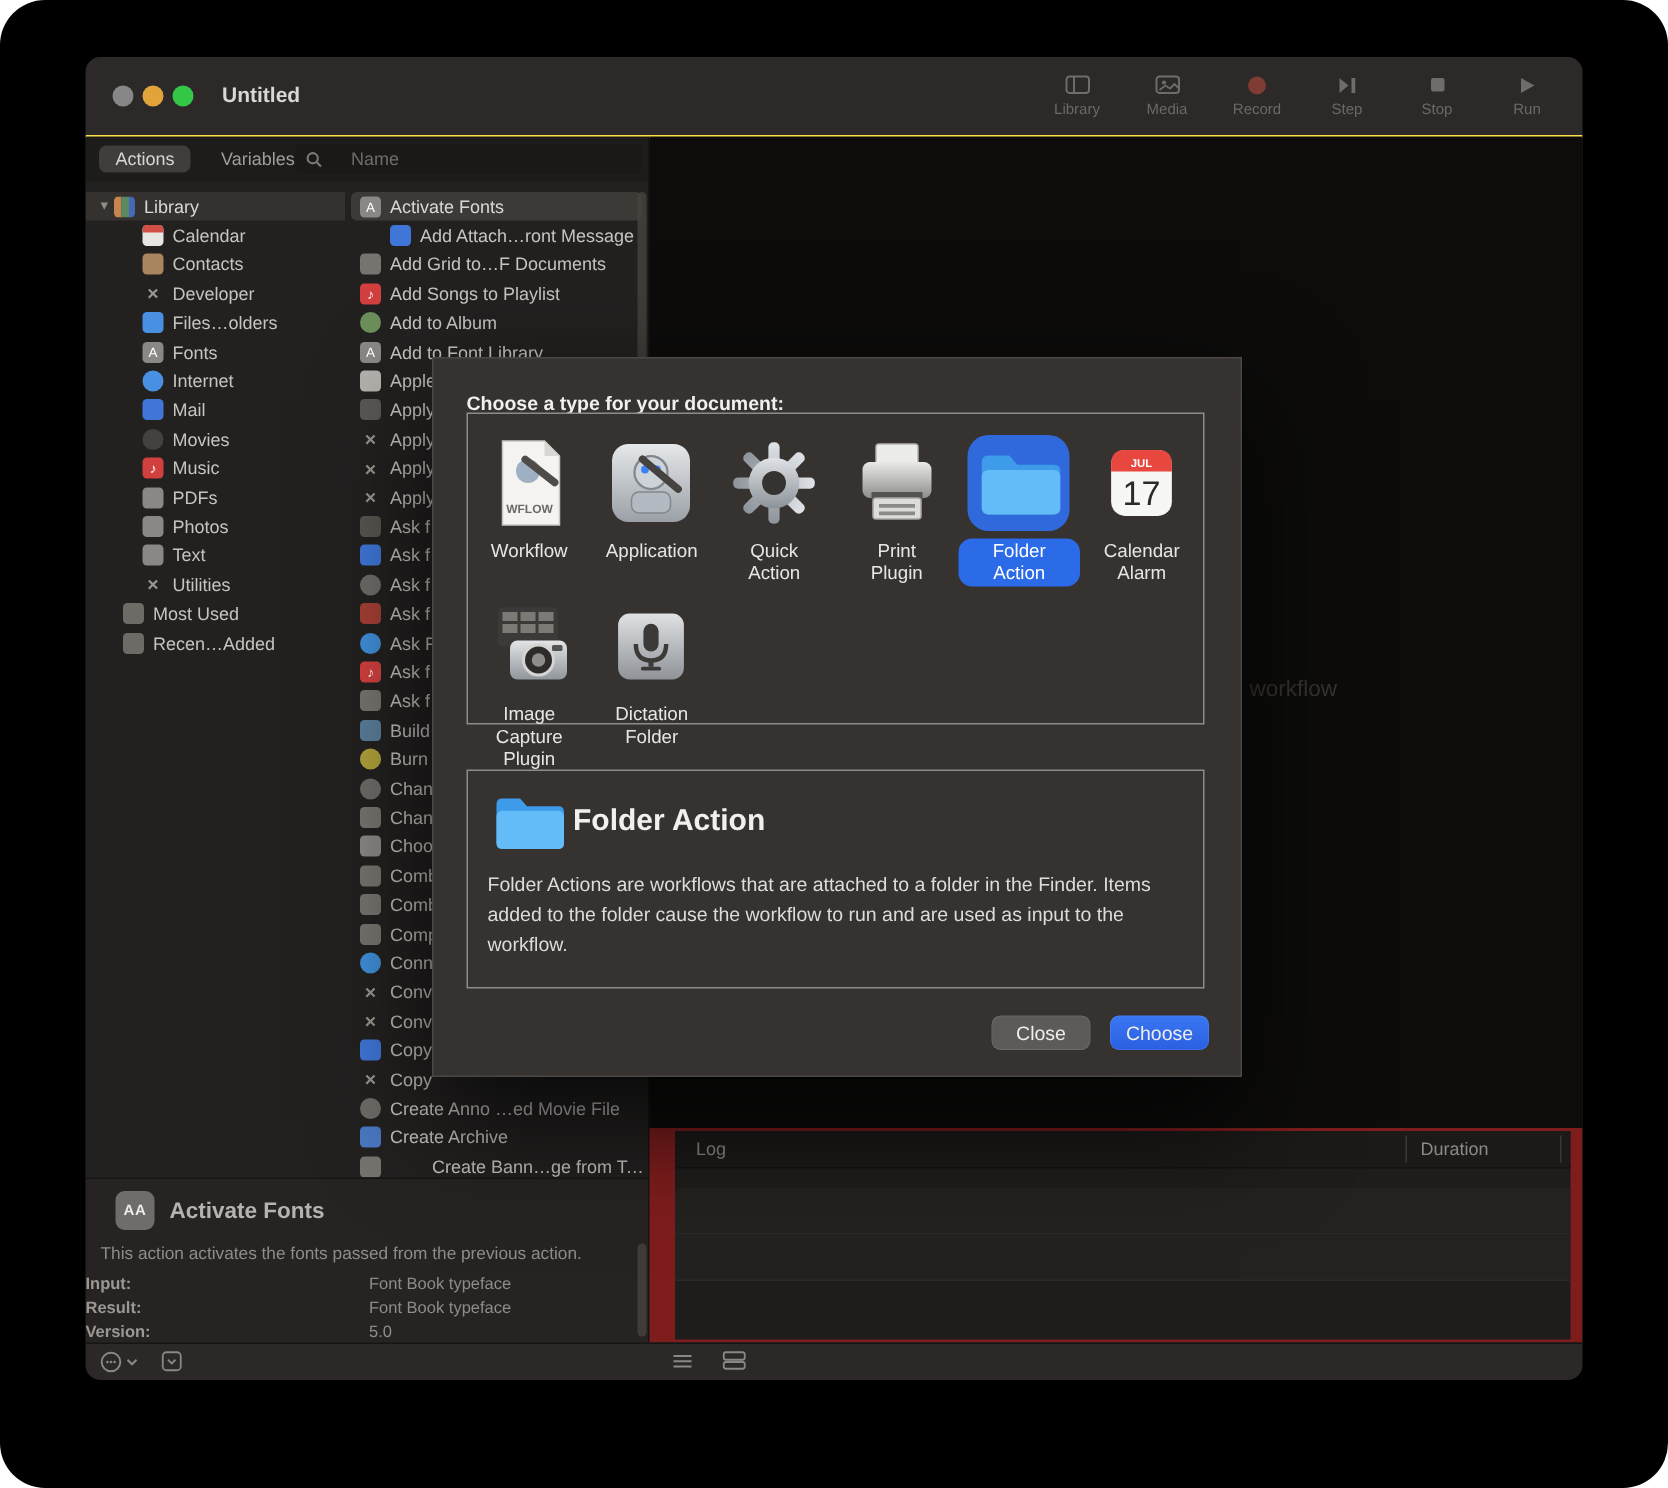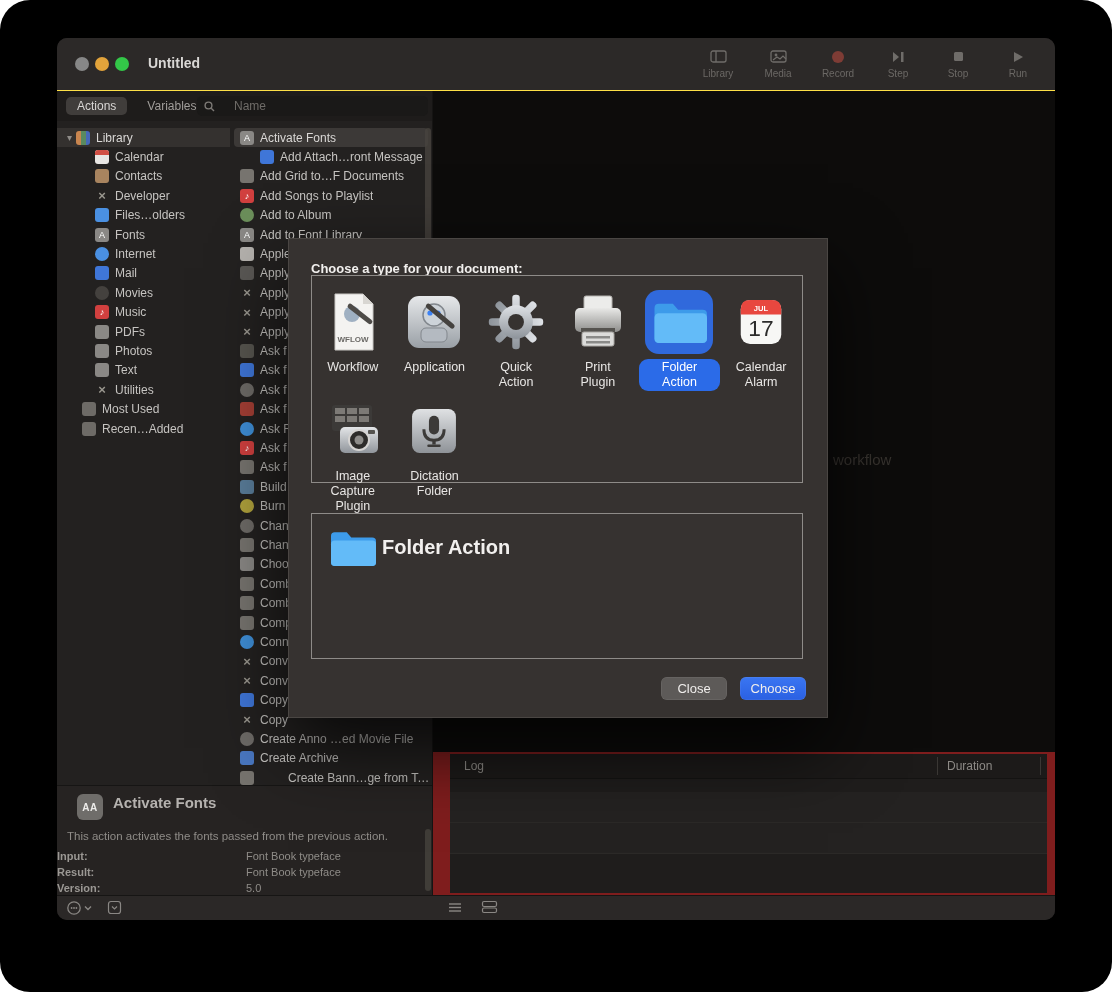--- a/index.html
+++ b/index.html
@@ -41,21 +41,21 @@
   .canvas{position:absolute;left:376px;top:53px;width:622px;height:661px;background:#0d0c0b;}
   .watermark{position:absolute;left:400px;top:360px;font-size:15px;color:#37332f;}
   .logarea{position:absolute;left:376px;top:714px;width:622px;height:143px;background:#7f1d1d;}
   .logtable{position:absolute;left:17px;top:2px;width:597px;height:139px;background:#1f1d1c;}
   .loghead{position:absolute;left:0;top:0;width:100%;height:24px;background:#1c1a19;border-bottom:1px solid #141312;
            font-size:12px;color:#8d8a86;display:flex;align-items:center;}
   .logrow{position:absolute;left:0;width:100%;height:30px;background:#242221;border-bottom:1px solid #2b2927;}
   .colsep{position:absolute;top:3px;width:1px;height:18px;background:#3a3734;}
   
   .infopane{position:absolute;left:0;top:747px;width:375px;height:110px;background:#262322;border-top:1px solid #161514;padding:0;}
-  .info-head{position:absolute;left:20px;top:8px;display:flex;gap:10px;}
+  .info-head{position:absolute;left:20px;top:8px;display:flex;align-items:center;gap:10px;}
   .info-ic{width:26px;height:26px;border-radius:6px;background:#6f6d6a;color:#edecea;display:flex;align-items:center;justify-content:center;
            font-size:10px;font-weight:bold;letter-spacing:.5px;}
   .info-title{font-size:15px;font-weight:bold;color:#b5b2af;}
   .info-desc{position:absolute;left:10px;top:44px;font-size:11.5px;color:#8f8c88;}
   .fields{position:absolute;left:0;top:62px;width:340px;}
   .frow{display:flex;font-size:11px;line-height:16px;}
   .frow .fl{width:185px;color:#9b9894;font-weight:bold;padding-right:4px;}
   .frow .fv{color:#8f8c88;}
   
   .statusbar{position:absolute;left:0;top:857px;width:998px;height:25px;background:#2b2827;border-top:1px solid #161514;}
@@ -588,19 +588,20 @@
           </div>
         </div>
       <div class="detail">
         <div class="detail-icon">
           <svg width="48" height="40" viewBox="0 0 64 52">
             <path d="M4 10 q0-5 5-5 h16 l6 7 h28 q5 0 5 5 v28 q0 5 -5 5 h-50 q-5 0-5-5 z" fill="#3d9bea"></path>
             <rect x="4" y="16" width="60" height="34" rx="5" fill="#63bbf8"></rect>
           </svg>
         </div>
         <div class="detail-title">Folder Action</div>
+        <div class="detail-desc">Folder Actions are workflows that are attached to a folder in the Finder. Items added to the folder cause the workflow to run and are used as input to the workflow.</div>
       </div>
       <div class="btn" style="left:372px;top:438px;width:66px;">Close</div>
       <div class="btn primary" style="left:451px;top:438px;width:66px;">Choose</div>
     </div>
 
   </div>
 </div>
 
 </body></html>

